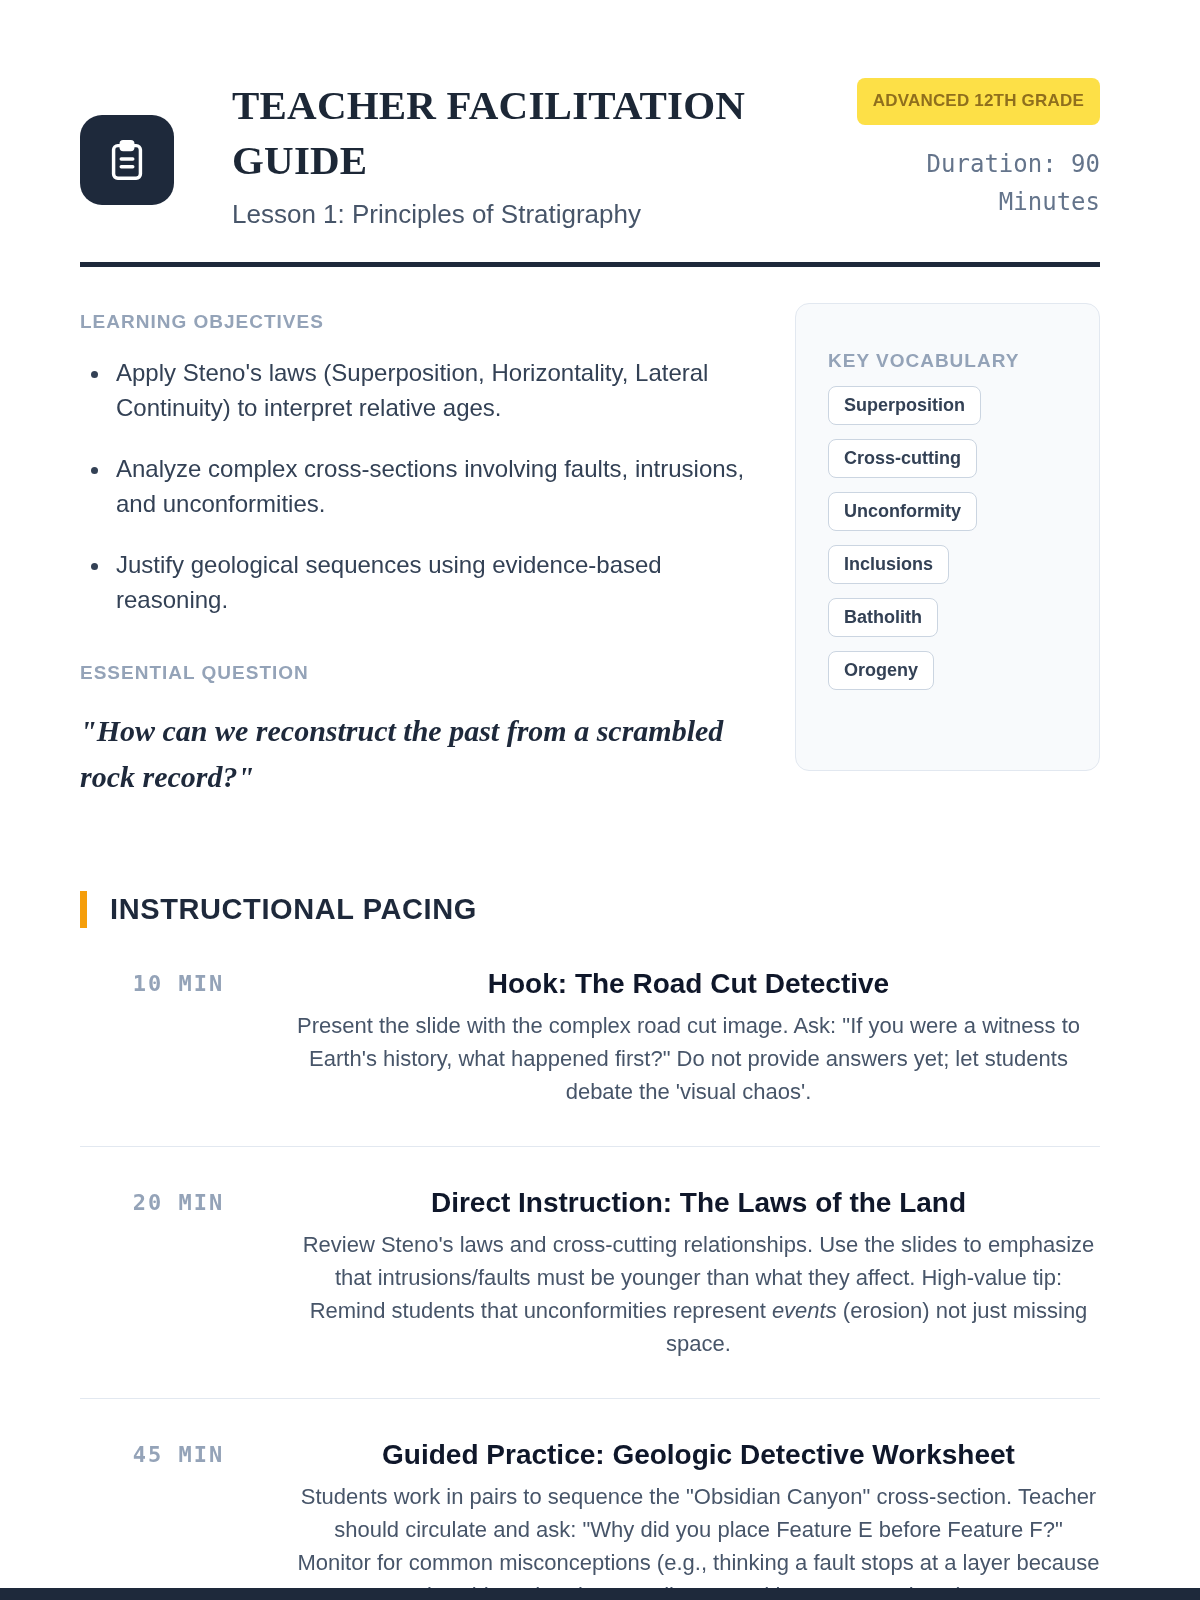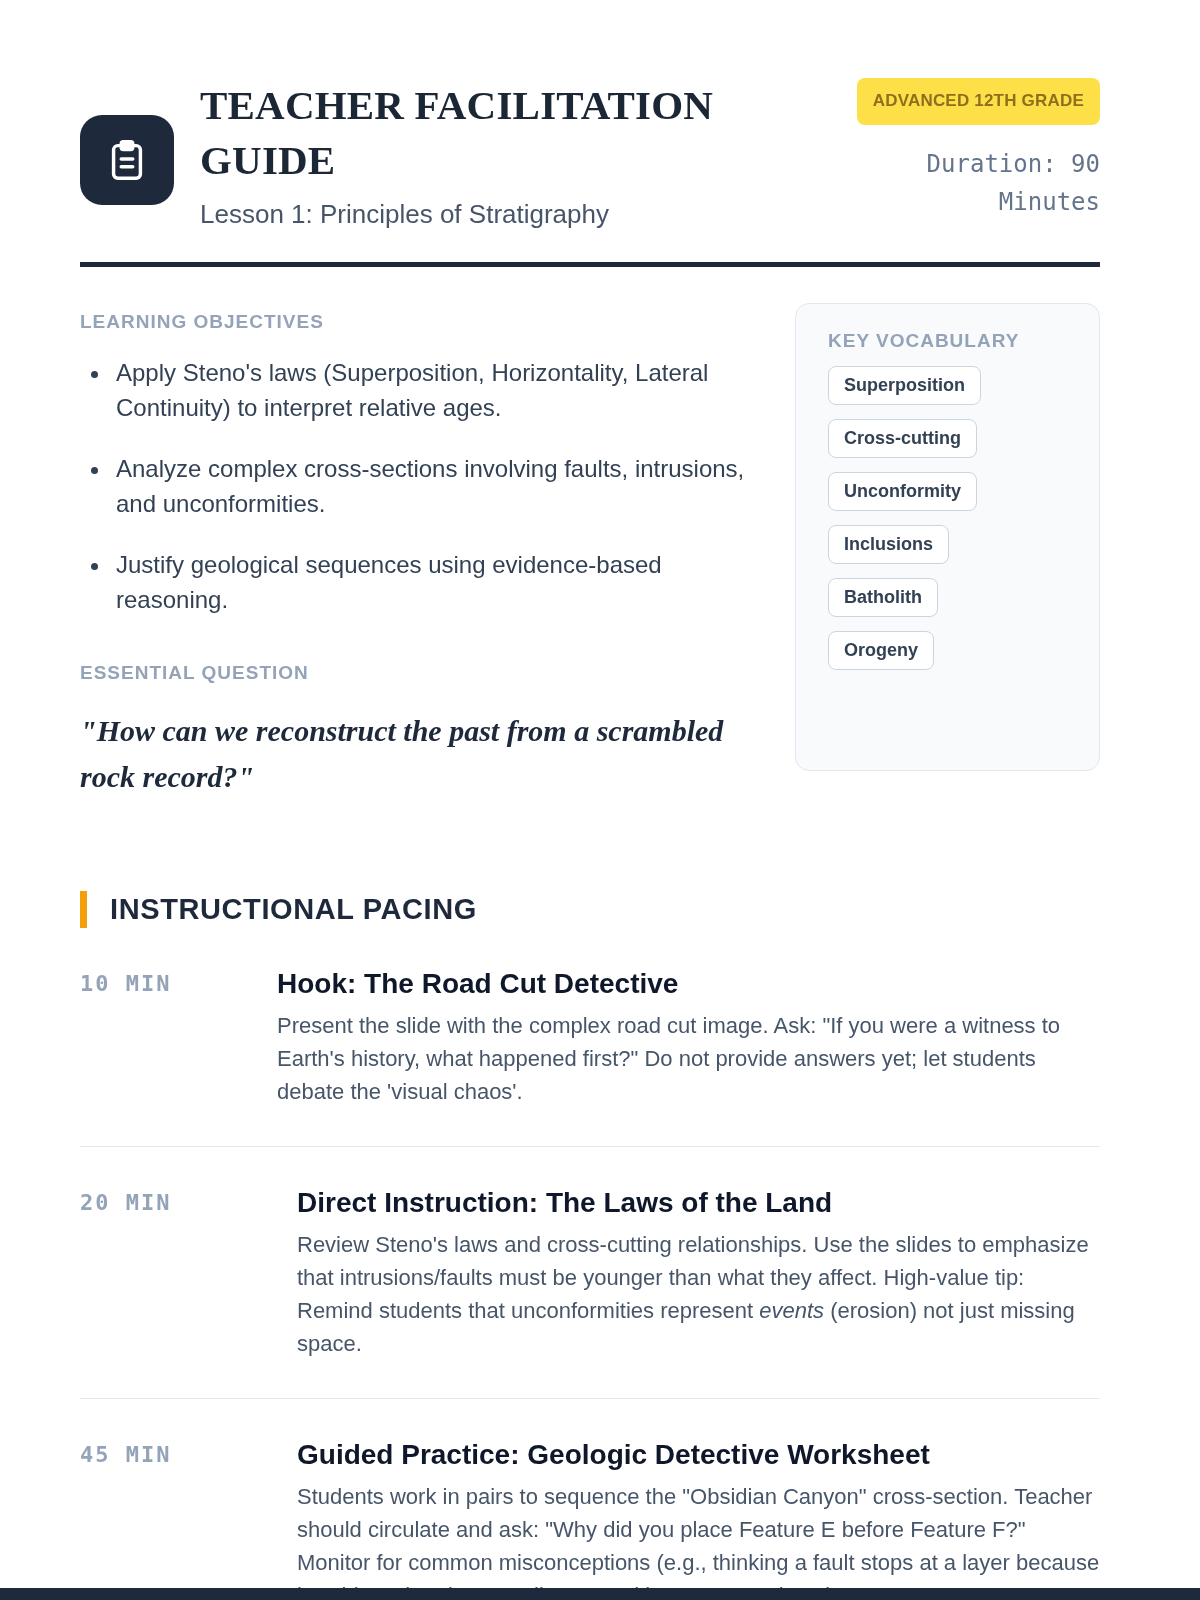--- a/index.html
+++ b/index.html
@@ -1,20 +1,20 @@
 <!DOCTYPE html>
 <html><head>
 <meta charset="utf-8">
 <style>
   * { margin: 0; padding: 0; box-sizing: border-box; }
   html, body { width: 1200px; height: 1600px; background: #ffffff; font-family: "Liberation Sans", sans-serif; }
   .page { position: relative; width: 1200px; height: 1600px; overflow: hidden; padding: 78px 100px 0 80px; }
 
   
-  .header { display: flex; align-items: flex-start; }
+  .header { display: flex; align-items: flex-start; gap: 32px; }
   .icon-box {
     width: 94px; height: 90px; background: #1e293b; border-radius: 22px;
     display: flex; align-items: center; justify-content: center;
     margin-top: 37px; flex-shrink: 0;
   }
   .icon-box svg { width: 46px; height: 46px; }
   .title-block { margin-left: 26px; flex: 1; }
   h1.doc-title {
     font-family: "Liberation Serif", serif;
     font-size: 41px; font-weight: 700; color: #1c2736;
@@ -50,37 +50,37 @@
     font-family: "Liberation Serif", serif; font-style: italic; font-weight: 700;
     font-size: 30px; color: #1e293b; line-height: 1.55; margin-top: 24px;
     max-width: 660px;
   }
 
   .vocab-card {
     width: 305px; flex-shrink: 0; margin-top: 36px;
     background: #f8fafc; border: 1px solid #e2e8f0; border-radius: 14px;
     padding: 10px 32px 40px 32px; min-height: 468px;
   }
-  .vocab-card .section-label { margin-top: 16px; }
+  .vocab-card .section-label { margin-top: 36px; }
   .chip {
     display: block; width: fit-content;
     background: #ffffff; border: 1px solid #cbd5e1; border-radius: 8px;
     padding: 8px 15px; margin-top: 14px;
     font-size: 18px; font-weight: 700; color: #334155;
   }
   .chip:first-of-type { margin-top: 22px; }
 
   
   .pacing-heading-row { display: flex; align-items: center; margin-top: 90px; }
   .accent-bar { width: 7px; height: 37px; background: #f59e0b; margin-right: 23px; flex-shrink: 0; }
   h2.pacing-heading {
     font-size: 29px; font-weight: 800; color: #1e293b;
     letter-spacing: 0.6px;
   }
-  .pacing-row { display: flex; padding: 40px 0 38px 0; }
+  .pacing-row { display: flex; padding: 40px 0 38px 0; text-align: center; }
   .pacing-row + .pacing-row { border-top: 1px solid #e2e8f0; gap: 20px; }
   .pacing-time {
     width: 197px; flex-shrink: 0;
     font-family: "DejaVu Sans Mono", monospace; font-weight: 700;
     font-size: 22px; color: #94a3b8; letter-spacing: 2px; padding-top: 3px;
   }
   .pacing-content { flex: 1; }
   h3.pacing-title { font-size: 28px; font-weight: 700; color: #0f172a; margin-bottom: 9px; }
   .pacing-desc { font-size: 22px; color: #475569; line-height: 1.5; }
   .pacing-desc em { font-style: italic; }

